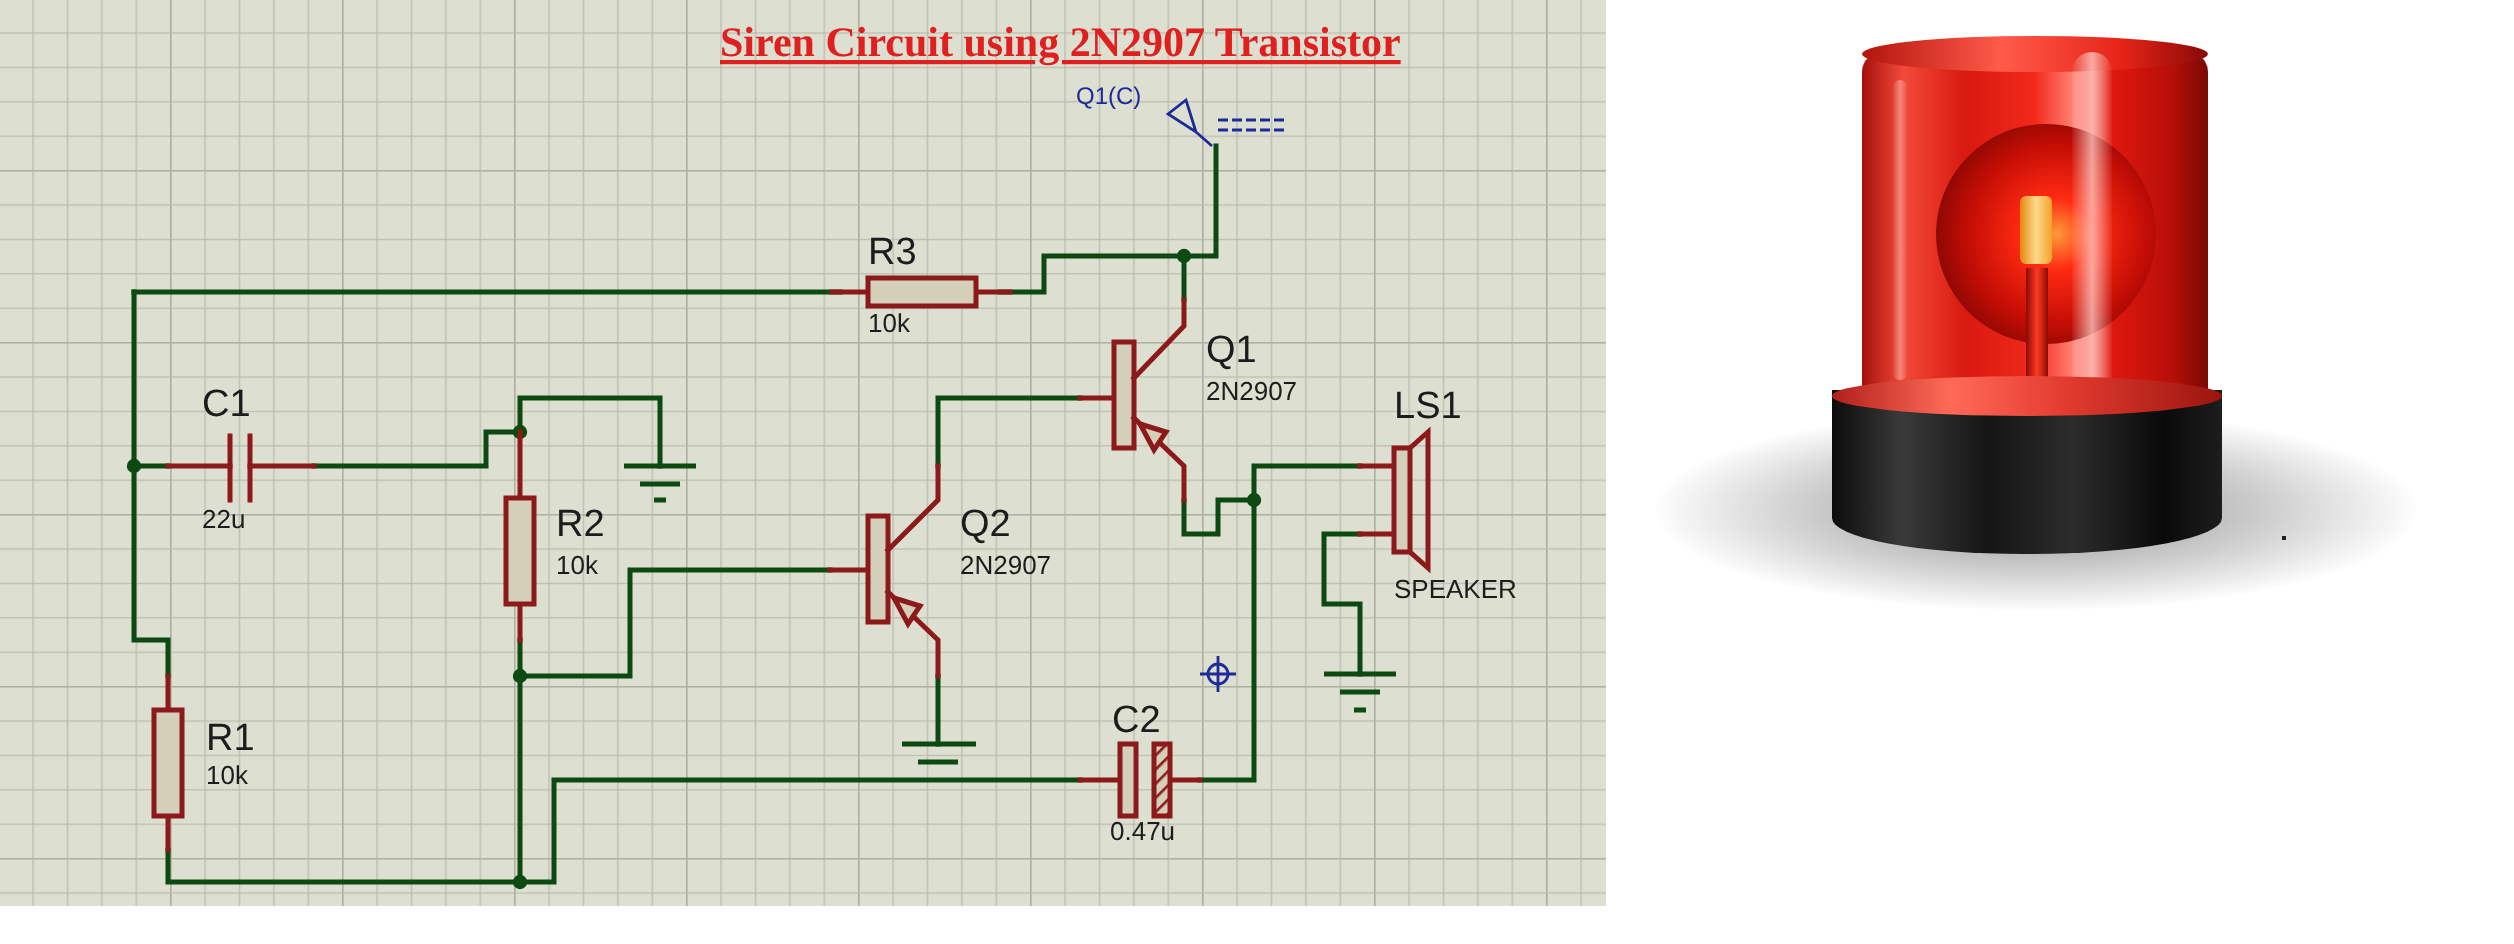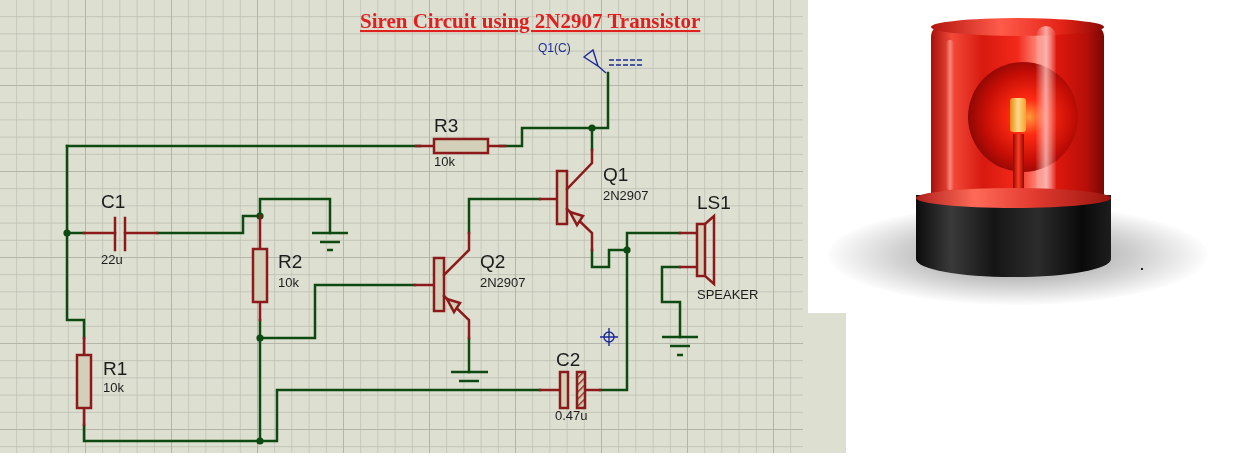--- a/index.html
+++ b/index.html
@@ -1,17 +1,17 @@
 <!DOCTYPE html>
 <html><head>
 <meta charset="utf-8">
 <style>
   html, body { margin: 0; padding: 0; background: #ffffff; }
   body { width: 1257px; height: 472px; position: relative; overflow: hidden; font-family: "Liberation Sans", sans-serif; }
-  #schematic-panel { position: absolute; left: 0; top: 0; width: 803px; height: 453px; background: #dddfd1; overflow: hidden; padding-left: 43px; }
+  #schematic-panel { position: absolute; left: 0; top: 0; width: 803px; height: 453px; background: #dddfd1; overflow: hidden; }
   #schematic-svg { position: absolute; left: 0; top: 0; }
   .wire { stroke: #0d4a12; stroke-width: 2.5; fill: none; stroke-linecap: square; }
   .lead { stroke: #8c1a1a; stroke-width: 2.5; fill: none; stroke-linecap: square; }
   .body { fill: #d3cfb9; stroke: #8c1a1a; stroke-width: 2.5; }
   .hatch { fill: url(#hatch); stroke: #8c1a1a; stroke-width: 2.5; }
   .gnd { stroke: #0d4a12; stroke-width: 2.5; fill: none; }
   .dot { fill: #0d4a12; }
   .lbl { font-family: "Liberation Sans", sans-serif; fill: #1c1c1c; }
   .ref { font-size: 19px; }
   .val { font-size: 13px; }

